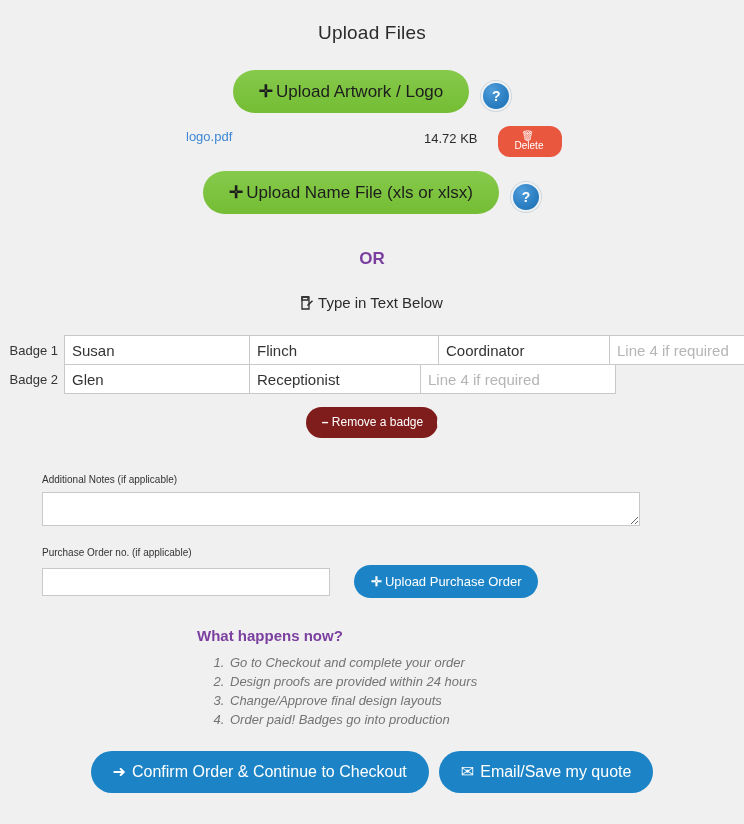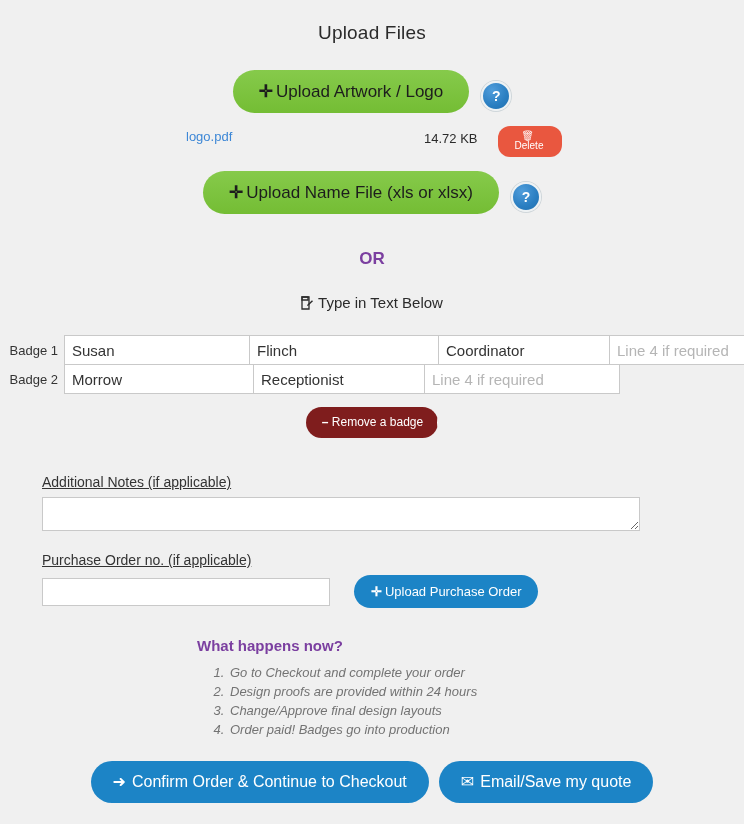--- a/index.html
+++ b/index.html
@@ -196,24 +196,23 @@
     cursor: pointer;
     line-height: 1;
     white-space: nowrap;
   }
   .btn-group button.remove { border-right: 1px solid #ffffff; padding-left: 16px; }
   .btn-group button.add { padding-right: 16px; }
   .btn-group .sym { font-weight: bold; }
 
   
   .field-label {
-    font-size: 14px;
+    font-size: 10px;
     color: #333333;
     margin-left: 42px;
-    text-decoration: underline;
   }
   .notes-label { margin-top: 36px; }
   .notes-area {
     display: block;
     margin: 7px 0 0 42px;
     width: 598px;
     height: 34px;
     border: 1px solid #c9c9c9;
     background: #ffffff;
     font-family: "Liberation Sans", sans-serif;
@@ -338,21 +337,21 @@
   <div class="badge-row">
     <div class="badge-label">Badge 1</div>
     <div class="cell c1" contenteditable="true" style="">Susan</div>
     <div class="cell c2" contenteditable="true" style="">Flinch</div>
     <div class="cell c3" contenteditable="true" style="">Coordinator</div>
     <div class="cell c4 placeholder" contenteditable="true" style="">Line 4 if required</div>
   </div>
 
   <div class="badge-row">
     <div class="badge-label">Badge 2</div>
-    <div class="cell c2" contenteditable="true" style="">Morrow</div>
+    <div class="cell c1" contenteditable="true" style="">Glen</div>
     <div class="cell c3" contenteditable="true" style="">Receptionist</div>
     <div class="cell c4 placeholder" contenteditable="true" style="">Line 4 if required</div>
   </div>
 
 </div>
 
 <div class="badge-btn-wrap">
   <div class="btn-group">
     <button class="remove">
       <span class="sym">–</span>&nbsp;<span>Remove a badge</span>

